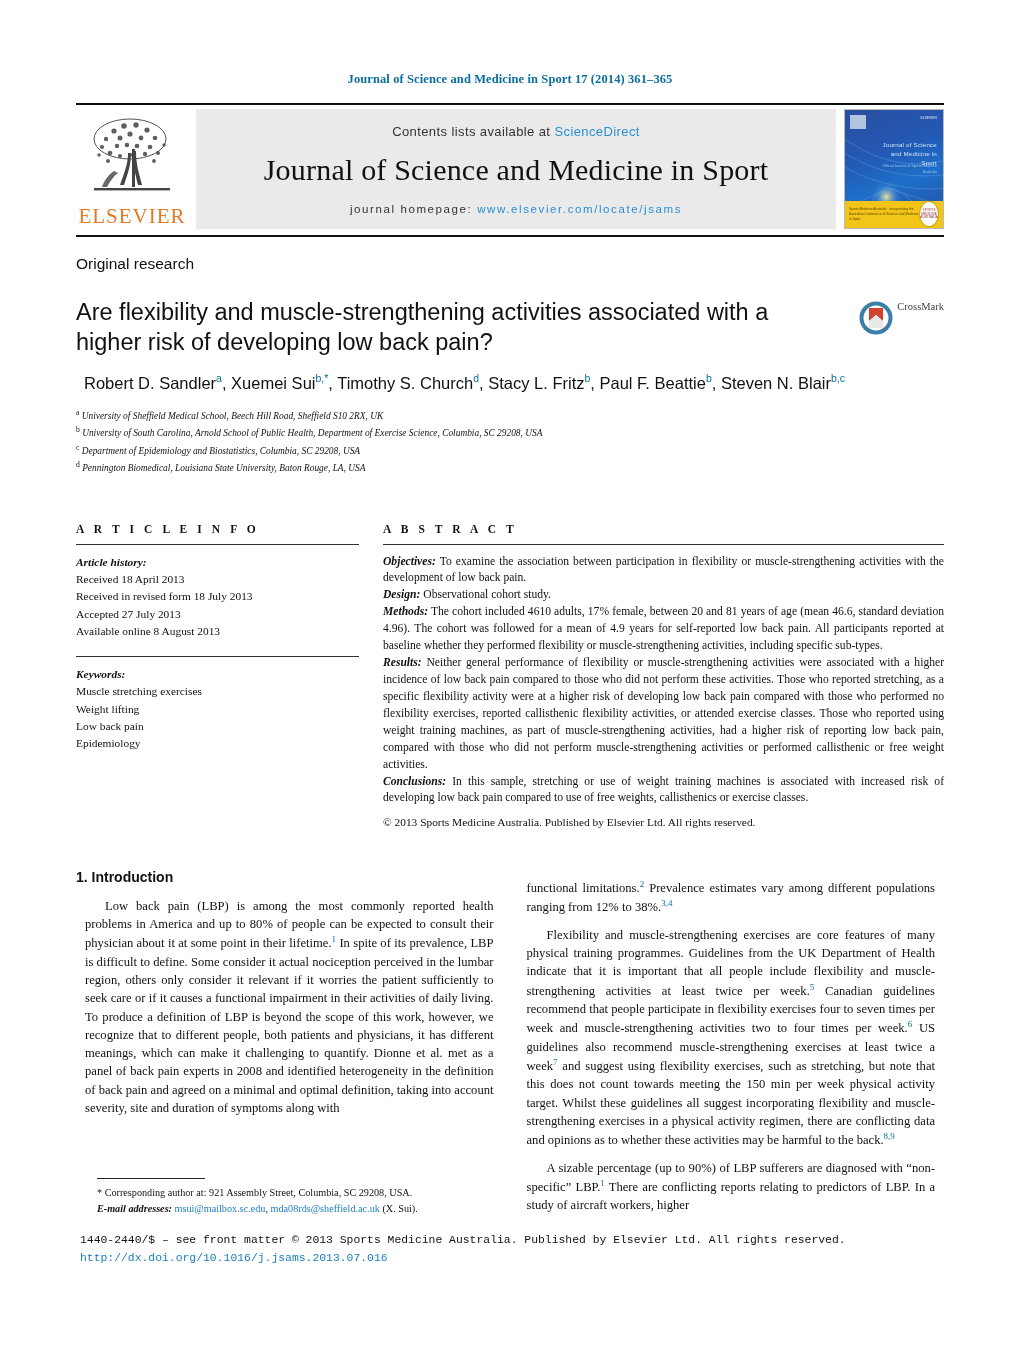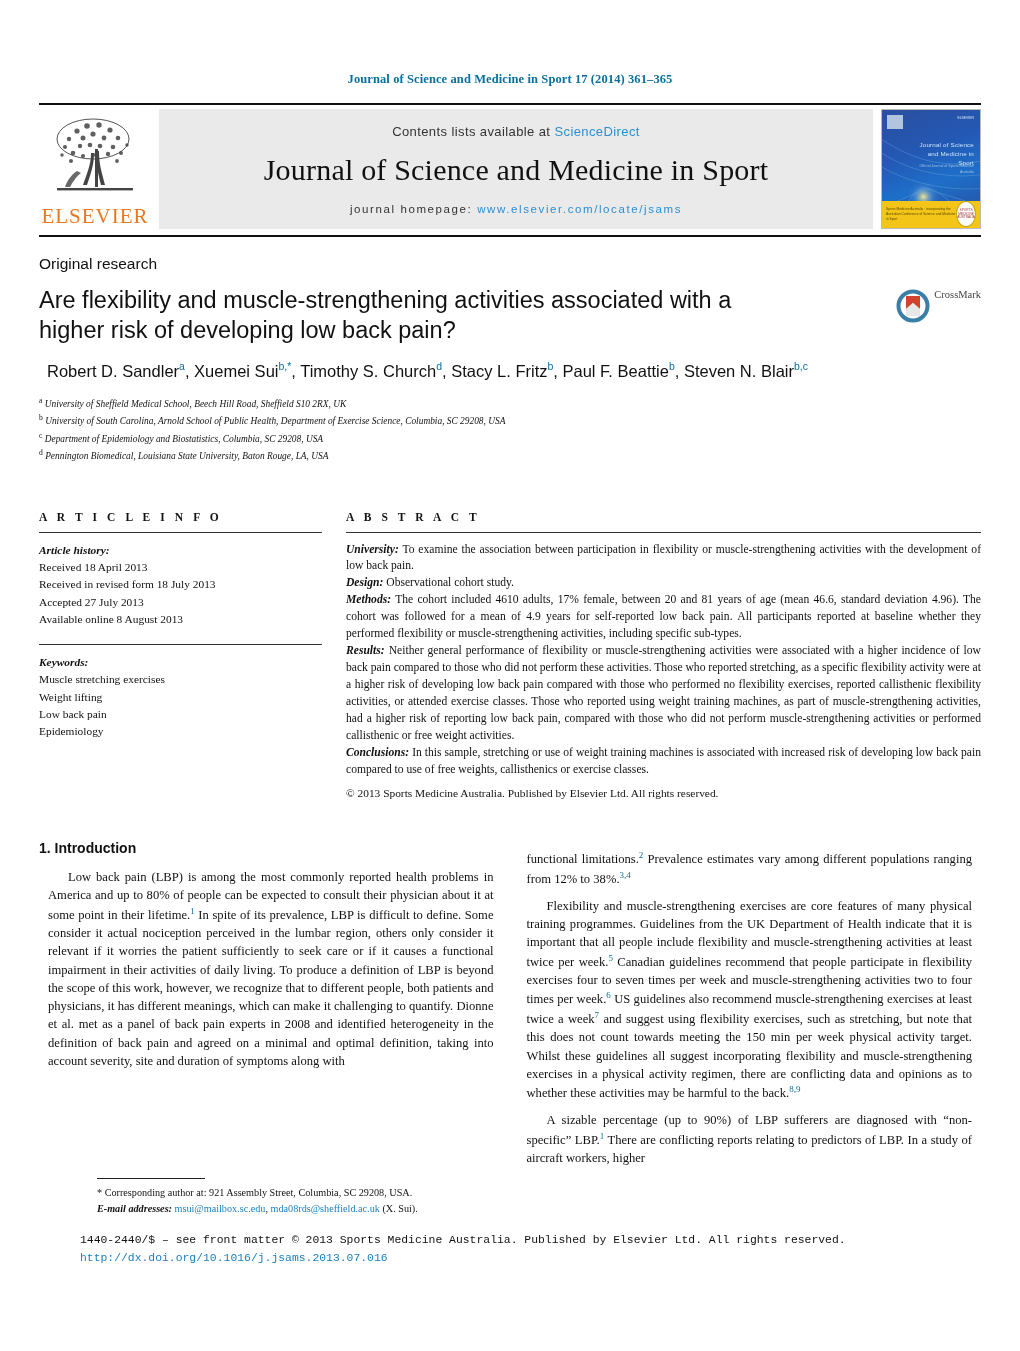--- a/index.html
+++ b/index.html
@@ -13,21 +13,21 @@
     position: relative;
     font-family: "Liberation Serif", serif;
     color: #000;
     overflow: hidden;
   }
   .page {
     position: relative;
     width: 1020px;
     height: 1351px;
     box-sizing: border-box;
-    padding: 0 39px;
+    padding: 0 76px;
   }
 
   
   .running-head {
     text-align: center;
     color: #0b6f9d;
     font-weight: bold;
     font-size: 12.5px;
     letter-spacing: .1px;
     padding-top: 72px;
@@ -162,21 +162,21 @@
   .section-kicker {
     font-family: "Liberation Sans", sans-serif;
     font-size: 15.5px;
     margin-top: 18px;
     color: #111;
   }
   .title-row {
     display:flex;
     align-items:flex-start;
     justify-content:space-between;
-    margin-top: 12px;
+    margin-top: 24px;
   }
   .article-title {
     font-family: "Liberation Sans", sans-serif;
     font-size: 23.5px;
     font-weight: normal;
     line-height: 1.28;
     max-width: 745px;
     color:#111;
     margin:0;
   }
@@ -439,21 +439,21 @@
         <div>Weight lifting</div>
         <div>Low back pain</div>
         <div>Epidemiology</div>
       </div>
     </div>
 
     <div class="col-abs">
       <div class="sec-label">A B S T R A C T</div>
       <div class="hr-thin"></div>
       <div class="abs-body">
-        <p><span class="lead">University:</span><span> To examine the association between participation in flexibility or muscle-strengthening activities with the development of low back pain.</span></p>
+        <p><span class="lead">Objectives:</span><span> To examine the association between participation in flexibility or muscle-strengthening activities with the development of low back pain.</span></p>
         <p><span class="lead">Design:</span><span> Observational cohort study.</span></p>
         <p><span class="lead">Methods:</span><span> The cohort included 4610 adults, 17% female, between 20 and 81 years of age (mean 46.6, standard deviation 4.96). The cohort was followed for a mean of 4.9 years for self-reported low back pain. All participants reported at baseline whether they performed flexibility or muscle-strengthening activities, including specific sub-types.</span></p>
         <p><span class="lead">Results:</span><span> Neither general performance of flexibility or muscle-strengthening activities were associated with a higher incidence of low back pain compared to those who did not perform these activities. Those who reported stretching, as a specific flexibility activity were at a higher risk of developing low back pain compared with those who performed no flexibility exercises, reported callisthenic flexibility activities, or attended exercise classes. Those who reported using weight training machines, as part of muscle-strengthening activities, had a higher risk of reporting low back pain, compared with those who did not perform muscle-strengthening activities or performed callisthenic or free weight activities.</span></p>
         <p><span class="lead">Conclusions:</span><span> In this sample, stretching or use of weight training machines is associated with increased risk of developing low back pain compared to use of free weights, callisthenics or exercise classes.</span></p>
         <div class="abs-copy">© 2013 Sports Medicine Australia. Published by Elsevier Ltd. All rights reserved.</div>
       </div>
     </div>
   </div>
 
   <div class="body-wrap">

